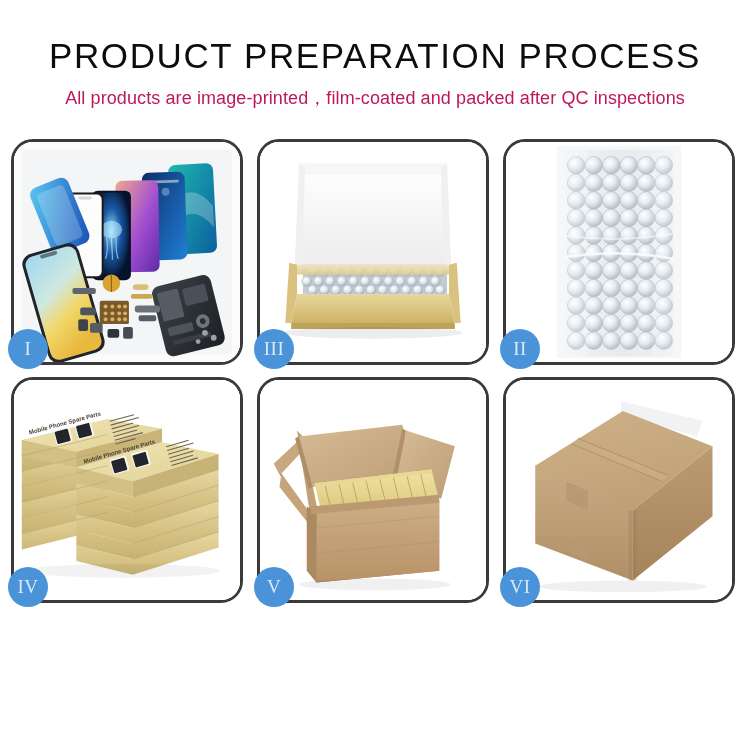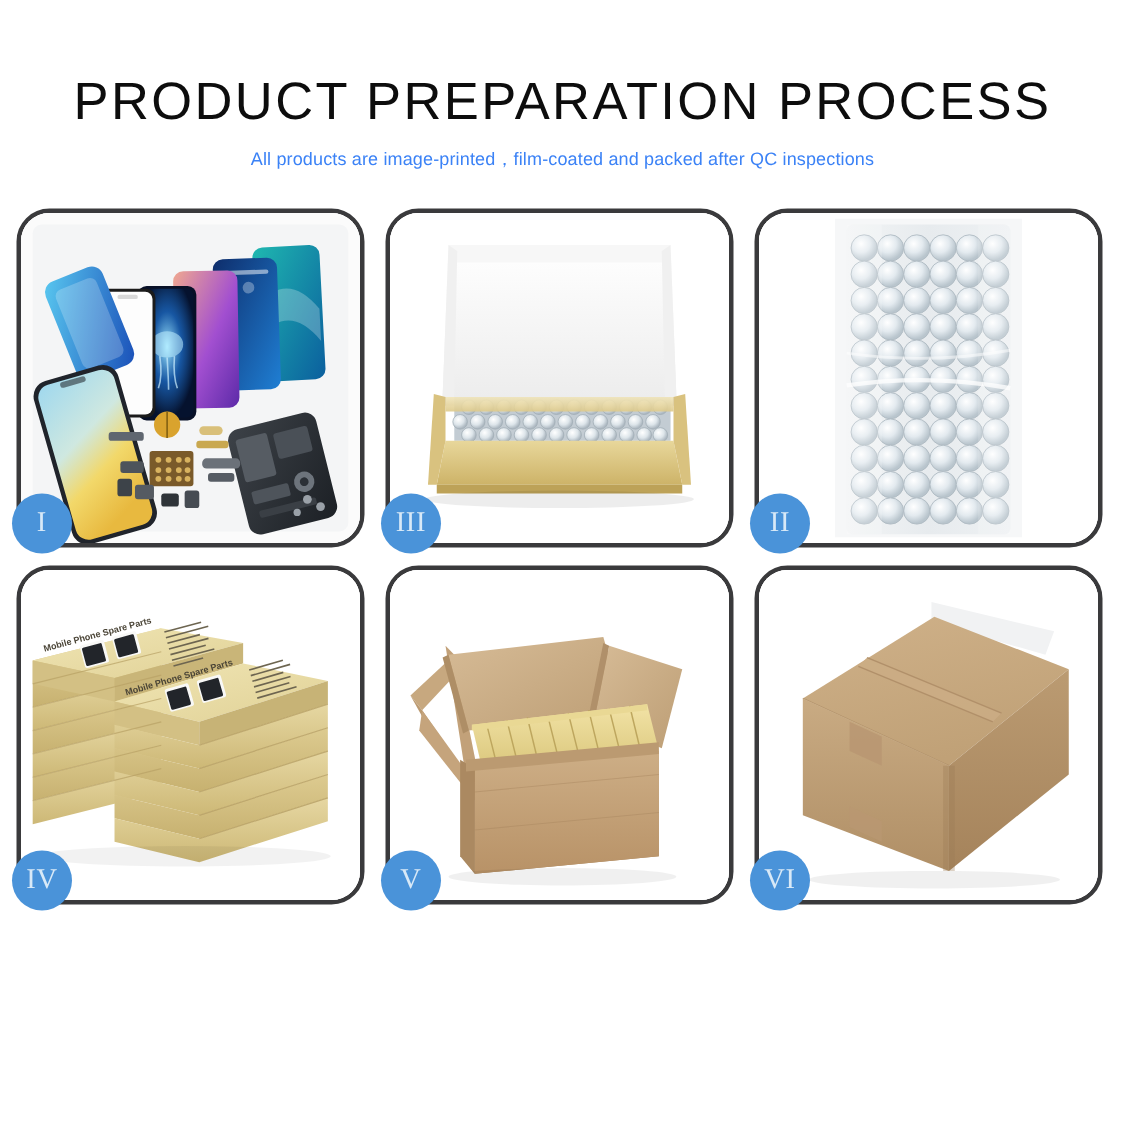--- a/index.html
+++ b/index.html
@@ -11,34 +11,34 @@
   body {
     width: 750px;
     height: 750px;
     overflow: hidden;
     font-family: "Liberation Sans", sans-serif;
     color: #111111;
     position: relative;
   }
 
   
-  .header { text-align: center; padding-top: 50px; }
+  .header { text-align: center; padding-top: 38px; }
   .page-title {
     font-size: 35px;
     font-weight: 400;
     letter-spacing: 1.6px;
     color: #0d0d0d;
     line-height: 1.05;
     margin: 0;
     font-family: "Liberation Sans", sans-serif;
   }
   .page-subtitle {
-    font-size: 12px;
+    font-size: 18px;
     font-weight: 400;
-    color: #3b82f6;
+    color: #be185d;
     letter-spacing: 0.1px;
     margin: 11px 0 0 0;
   }
 
   
   .grid {
     position: absolute;
     left: 11px;
     top: 139px;
     width: 728px;

